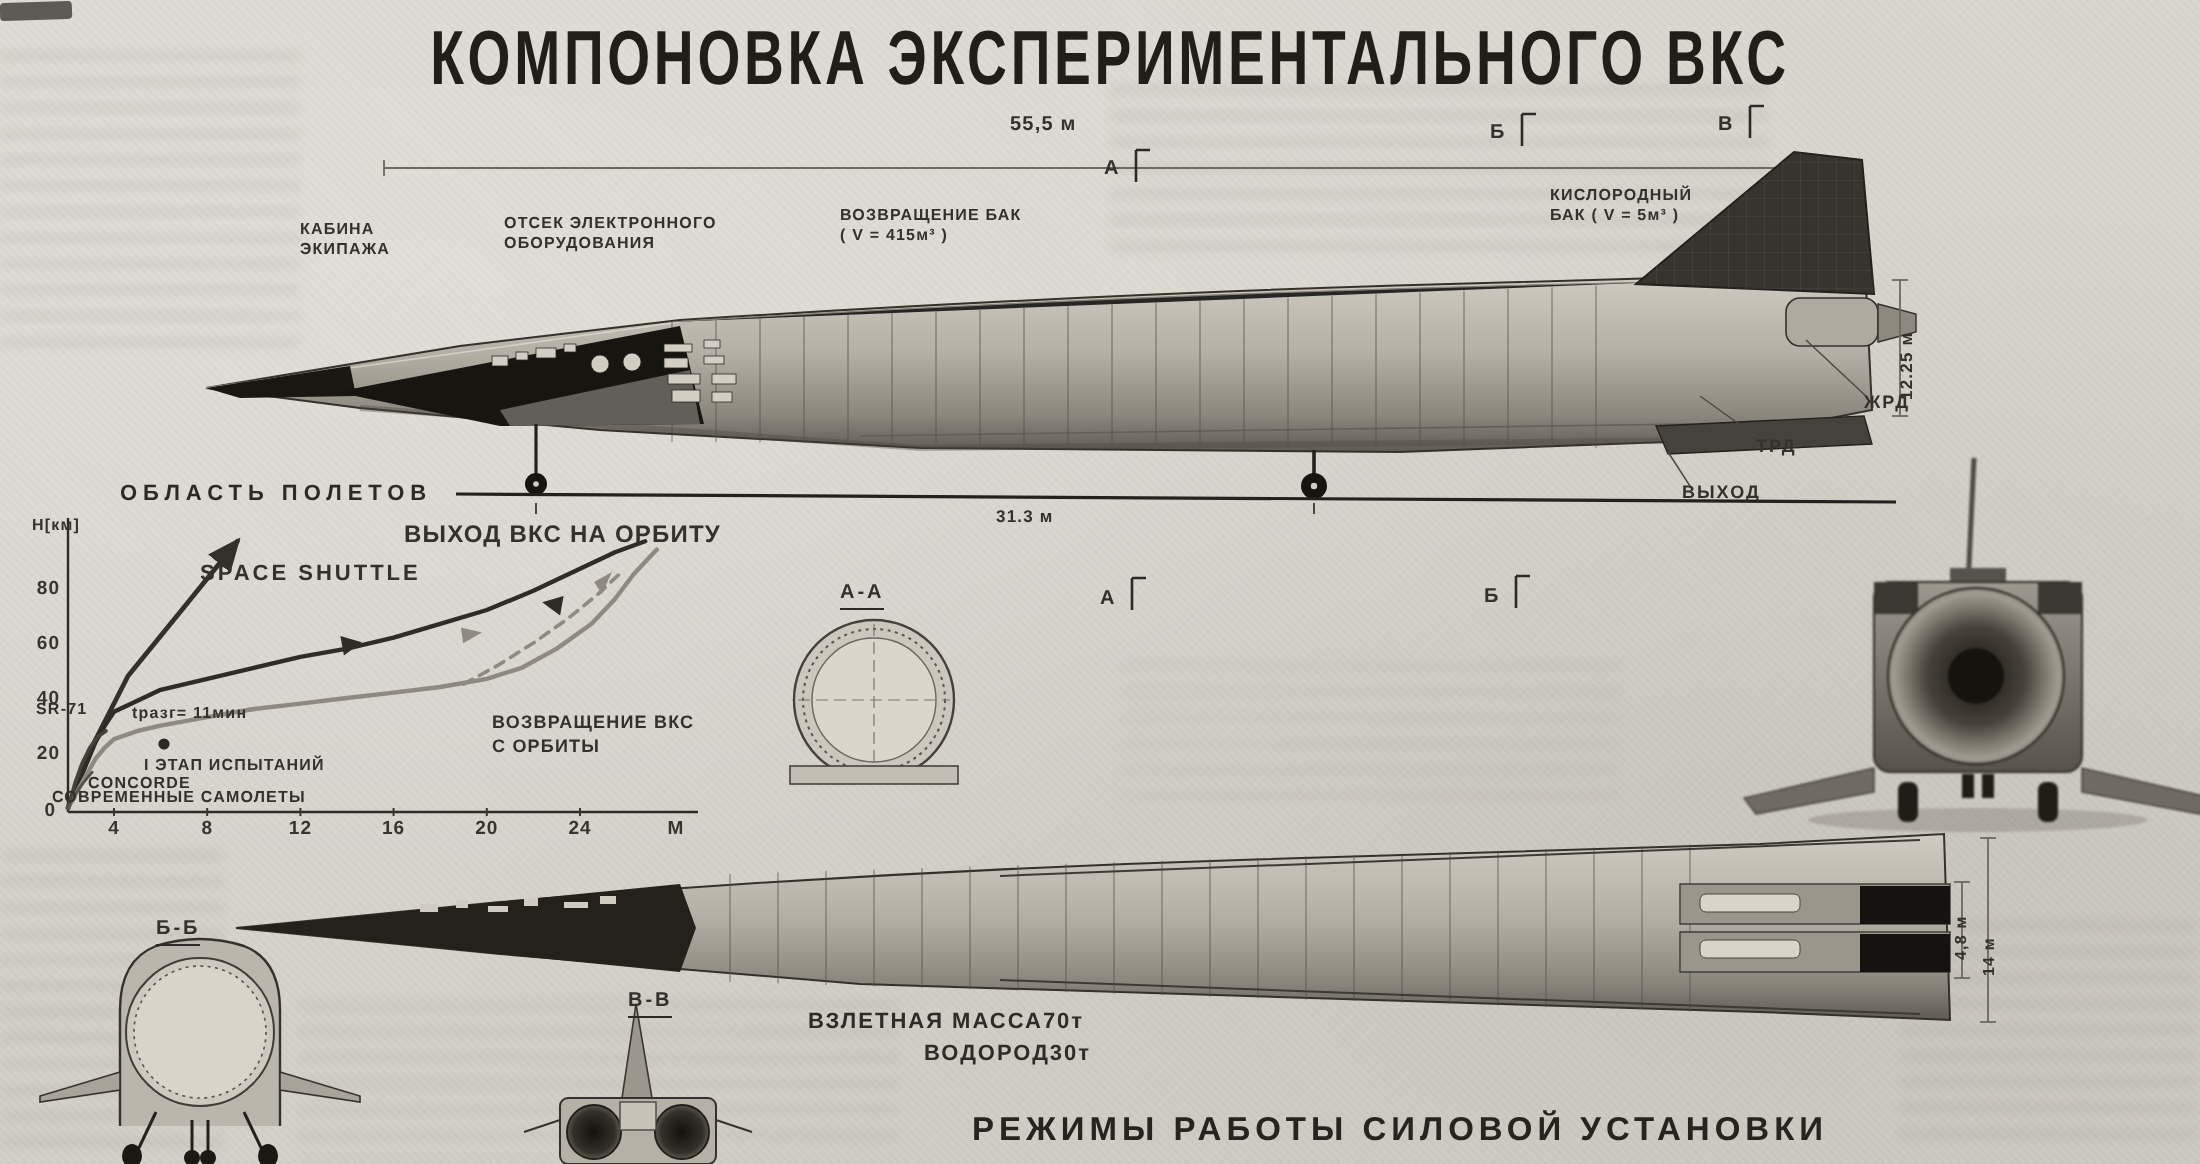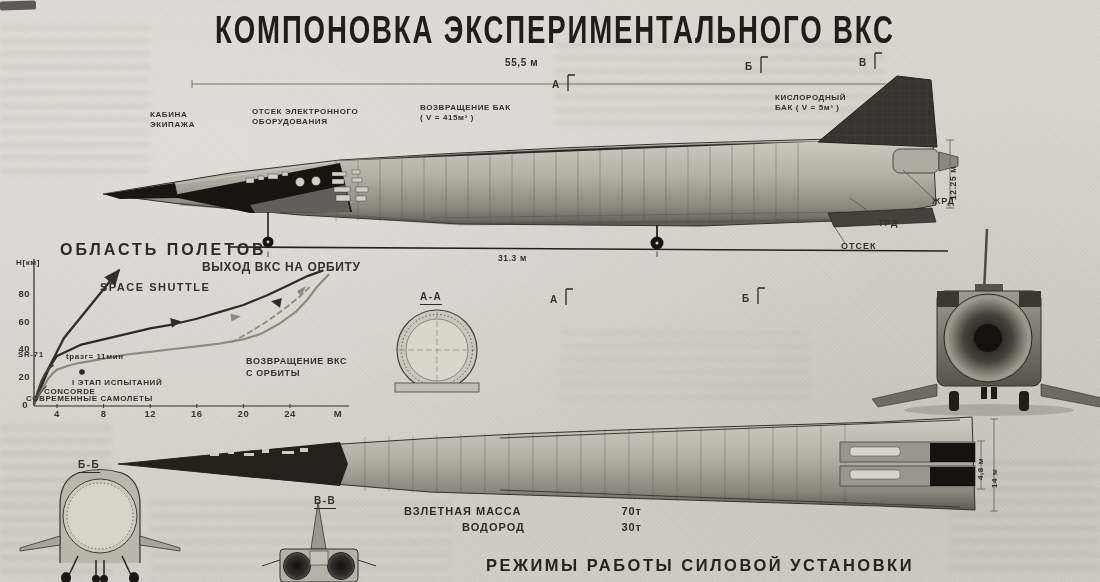--- a/index.html
+++ b/index.html
@@ -16,24 +16,24 @@
   .ghost{position:absolute;z-index:1;filter:blur(2px);opacity:.6;
     background:repeating-linear-gradient(180deg, rgba(110,104,94,.15) 0 6px, rgba(110,104,94,0) 6px 13px);}
   #art{position:absolute;left:0;top:0;z-index:2;}
   .lbl{position:absolute;z-index:3;font:700 8px/1.3 "Liberation Sans",sans-serif;
     color:#34312c;letter-spacing:.6px;white-space:pre-line;}
   .rot{transform:rotate(-90deg);transform-origin:0 0;}
   .sec{font-size:10px;border-bottom:1.2px solid #2c2a25;padding-bottom:1px;letter-spacing:1.5px;}
   .mk{font-size:10px;letter-spacing:0;}
   #title{left:140px;top:5px;width:830px;text-align:center;font-size:30px;letter-spacing:2px;
     color:#201e19;transform:scale(.92,1.28);transform-origin:50% 0;white-space:nowrap;}
-  #chart-title{font-size:16px;letter-spacing:3px;color:#2d2a25;text-align:right;}
+  #chart-title{font-size:11px;letter-spacing:3px;color:#2d2a25;text-align:right;}
   #masses{position:absolute;left:404px;top:504px;width:238px;z-index:3;
     font:700 11px/1.42 "Liberation Sans",sans-serif;color:#2f2c27;letter-spacing:1px;}
-  .mrow{display:flex;justify-content:space-between;}
+  .mrow{display:flex;justify-content:flex-start;}
   .mrow.ind{padding-left:58px;}
   #caption{left:470px;top:555px;width:460px;text-align:center;font-size:16.5px;
     letter-spacing:2.5px;color:#26241f;}
   .ctick{font:700 9.5px "Liberation Sans",sans-serif;fill:#38352e;letter-spacing:.5px;}
   #side-ribs line,#plan-ribs line{stroke:#53504a;stroke-width:.7;opacity:.55;}
   .blackmark{position:absolute;left:0;top:1px;width:36px;height:9px;background:#47443d;
     border-radius:2px;opacity:.85;transform:rotate(-2deg);z-index:3;}
 </style>
 </head>
 <body>
@@ -335,21 +335,21 @@
   <div class="lbl" style="left:498px;top:253px;font-size:8.5px">31.3 м</div>
 
   <div class="lbl mk" style="left:552px;top:78px">А</div>
   <div class="lbl mk" style="left:745px;top:60px">Б</div>
   <div class="lbl mk" style="left:859px;top:56px">В</div>
   <div class="lbl mk" style="left:550px;top:293px">А</div>
   <div class="lbl mk" style="left:742px;top:292px">Б</div>
 
   <div class="lbl" style="left:932px;top:196px;font-size:9px;letter-spacing:1px">ЖРД</div>
   <div class="lbl" style="left:878px;top:218px;font-size:9px;letter-spacing:1px">ТРД</div>
-  <div class="lbl" style="left:841px;top:241px;font-size:9px;letter-spacing:1px">ОТСЕК</div>
+  <div class="lbl" style="left:841px;top:241px;font-size:9px;letter-spacing:1px">ВЫХОД</div>
 
   <div id="chart-title" class="lbl" style="left:60px;top:240px">ОБЛАСТЬ ПОЛЕТОВ</div>
   <div class="lbl" style="left:16px;top:258px">Н[км]</div>
   <div class="lbl" style="left:100px;top:280px;font-size:11px;letter-spacing:1.5px">SPACE SHUTTLE</div>
   <div class="lbl" style="left:202px;top:260px;font-size:12px">ВЫХОД ВКС НА ОРБИТУ</div>
   <div class="lbl" style="left:246px;top:356px;font-size:9px">ВОЗВРАЩЕНИЕ ВКС
 С ОРБИТЫ</div>
   <div class="lbl" style="left:18px;top:350px">SR-71</div>
   <div class="lbl" style="left:66px;top:352px">tразг= 11мин</div>
   <div class="lbl" style="left:72px;top:378px">I ЭТАП ИСПЫТАНИЙ</div>

